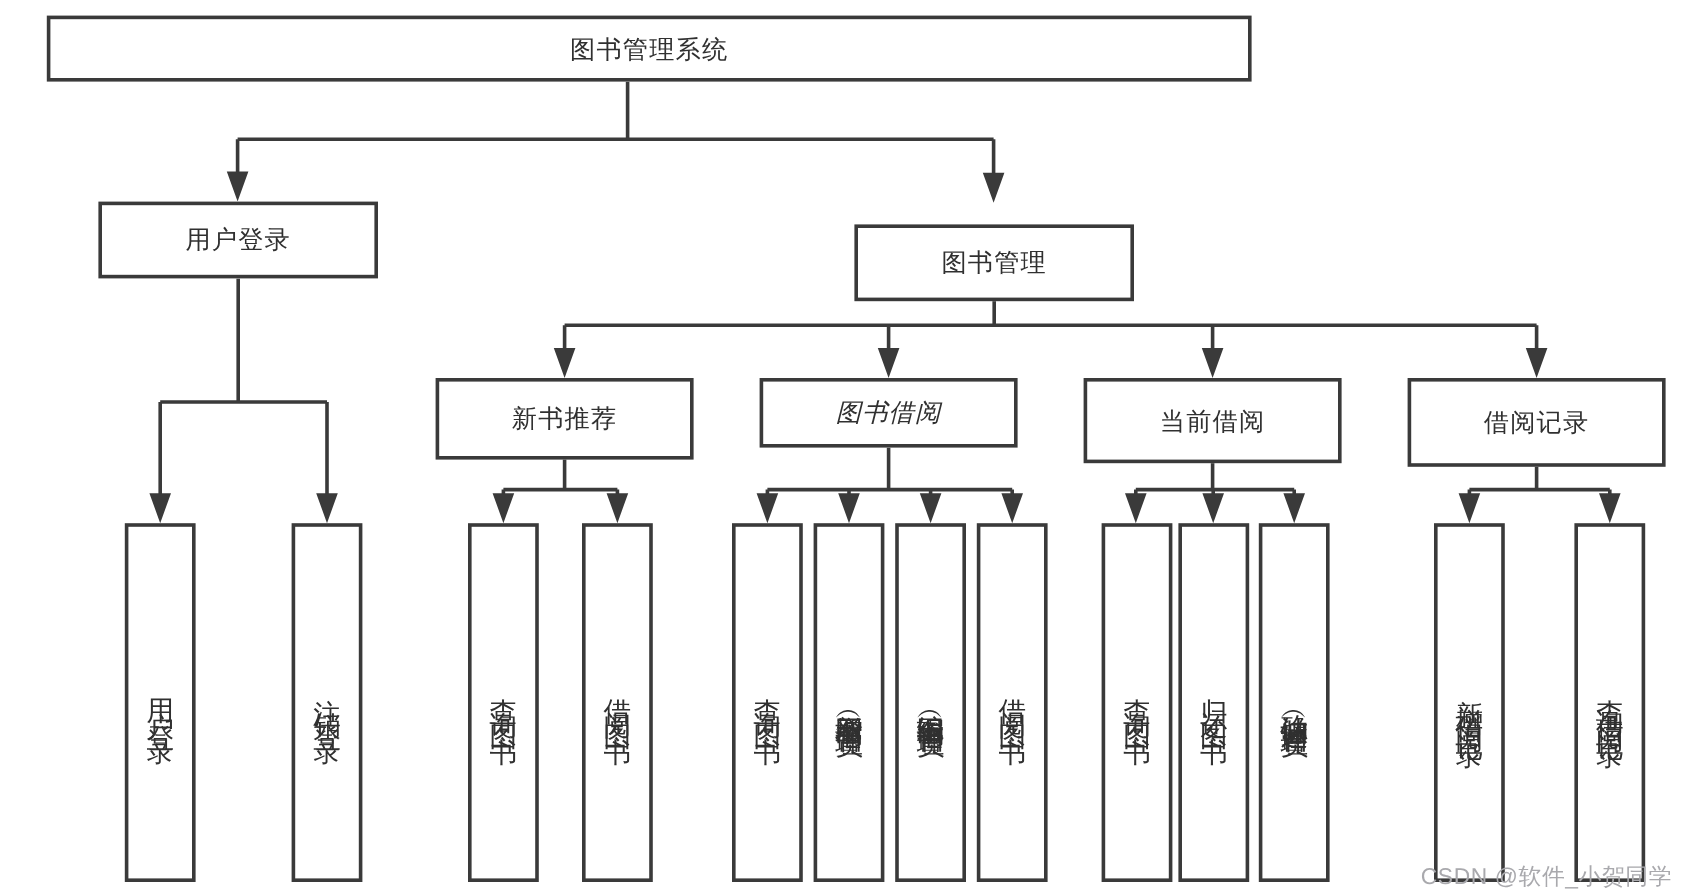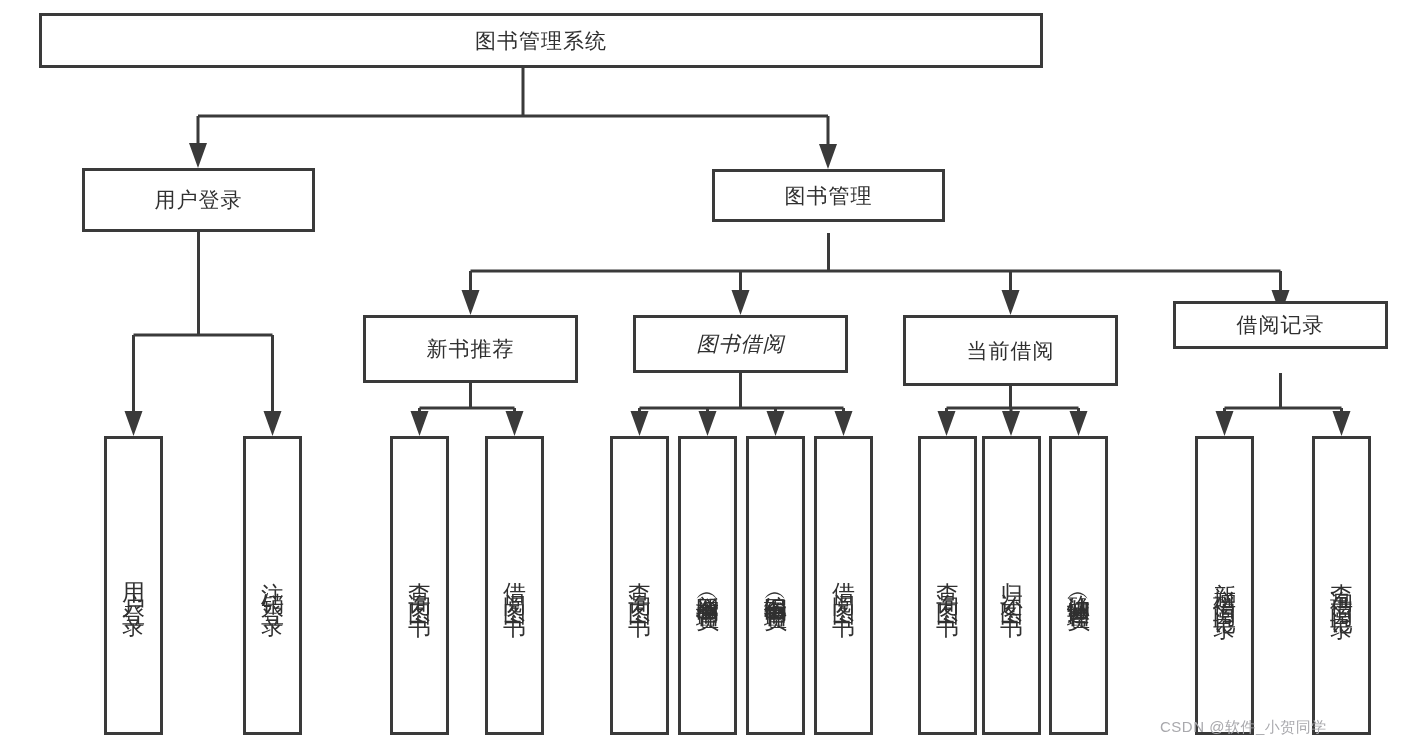--- a/index.html
+++ b/index.html
@@ -43,22 +43,22 @@
     writing-mode:vertical-rl;
     font-size:23px;
     line-height:1;
     padding:8px 0;
   }
   .box.leaf.v-short{letter-spacing:11px;}
   .box.leaf.v-mid{letter-spacing:7px;}
   .box.leaf.v-long{letter-spacing:2px;}
   .watermark{
     position:absolute;
-    left:1160px;top:718px;
-    font-size:15px;
+    left:1184px;top:718px;
+    font-size:19px;
     color:var(--wm);
     white-space:nowrap;
     letter-spacing:0.5px;
   }
 </style>
 </head>
 <body>
 
 <div class="canvas">
 
@@ -96,26 +96,26 @@
       M946.5 436 l-9 -25 h18 Z
       M1011 436 l-9 -25 h18 Z
       M1078.5 436 l-9 -25 h18 Z
       M1224.5 436 l-9 -25 h18 Z
       M1341.5 436 l-9 -25 h18 Z"></path>
   </svg>
 
   <div class="box h" style="left:39px;top:13px;width:1004px;height:55px;">图书管理系统</div>
 
   <div class="box h" style="left:82px;top:168px;width:233px;height:64px;">用户登录</div>
-  <div class="box h" style="left:712px;top:169px;width:233px;height:53px;">图书管理</div>
+  <div class="box h" style="left:712px;top:187px;width:233px;height:64px;">图书管理</div>
 
   <div class="box h" style="left:363px;top:315px;width:215px;height:68px;">新书推荐</div>
   <div class="box h" style="left:633px;top:315px;width:215px;height:58px;font-style:italic;">图书借阅</div>
   <div class="box h" style="left:903px;top:315px;width:215px;height:71px;">当前借阅</div>
-  <div class="box h" style="left:1173px;top:301px;width:215px;height:48px;">借阅记录</div>
+  <div class="box h" style="left:1173px;top:315px;width:215px;height:74px;">借阅记录</div>
 
   <div class="box leaf v-short" style="left:104px;top:436px;width:59px;height:299px;">用户登录</div>
   <div class="box leaf v-short" style="left:243px;top:436px;width:59px;height:299px;">注销登录</div>
 
   <div class="box leaf v-short" style="left:390px;top:436px;width:59px;height:299px;">查询图书</div>
   <div class="box leaf v-short" style="left:485px;top:436px;width:59px;height:299px;">借阅图书</div>
 
   <div class="box leaf v-short" style="left:610px;top:436px;width:59px;height:299px;">查询图书</div>
   <div class="box leaf v-long" style="left:678px;top:436px;width:59px;height:299px;">新增图书（管理员）</div>
   <div class="box leaf v-long" style="left:746px;top:436px;width:59px;height:299px;">编辑图书（管理员）</div>

